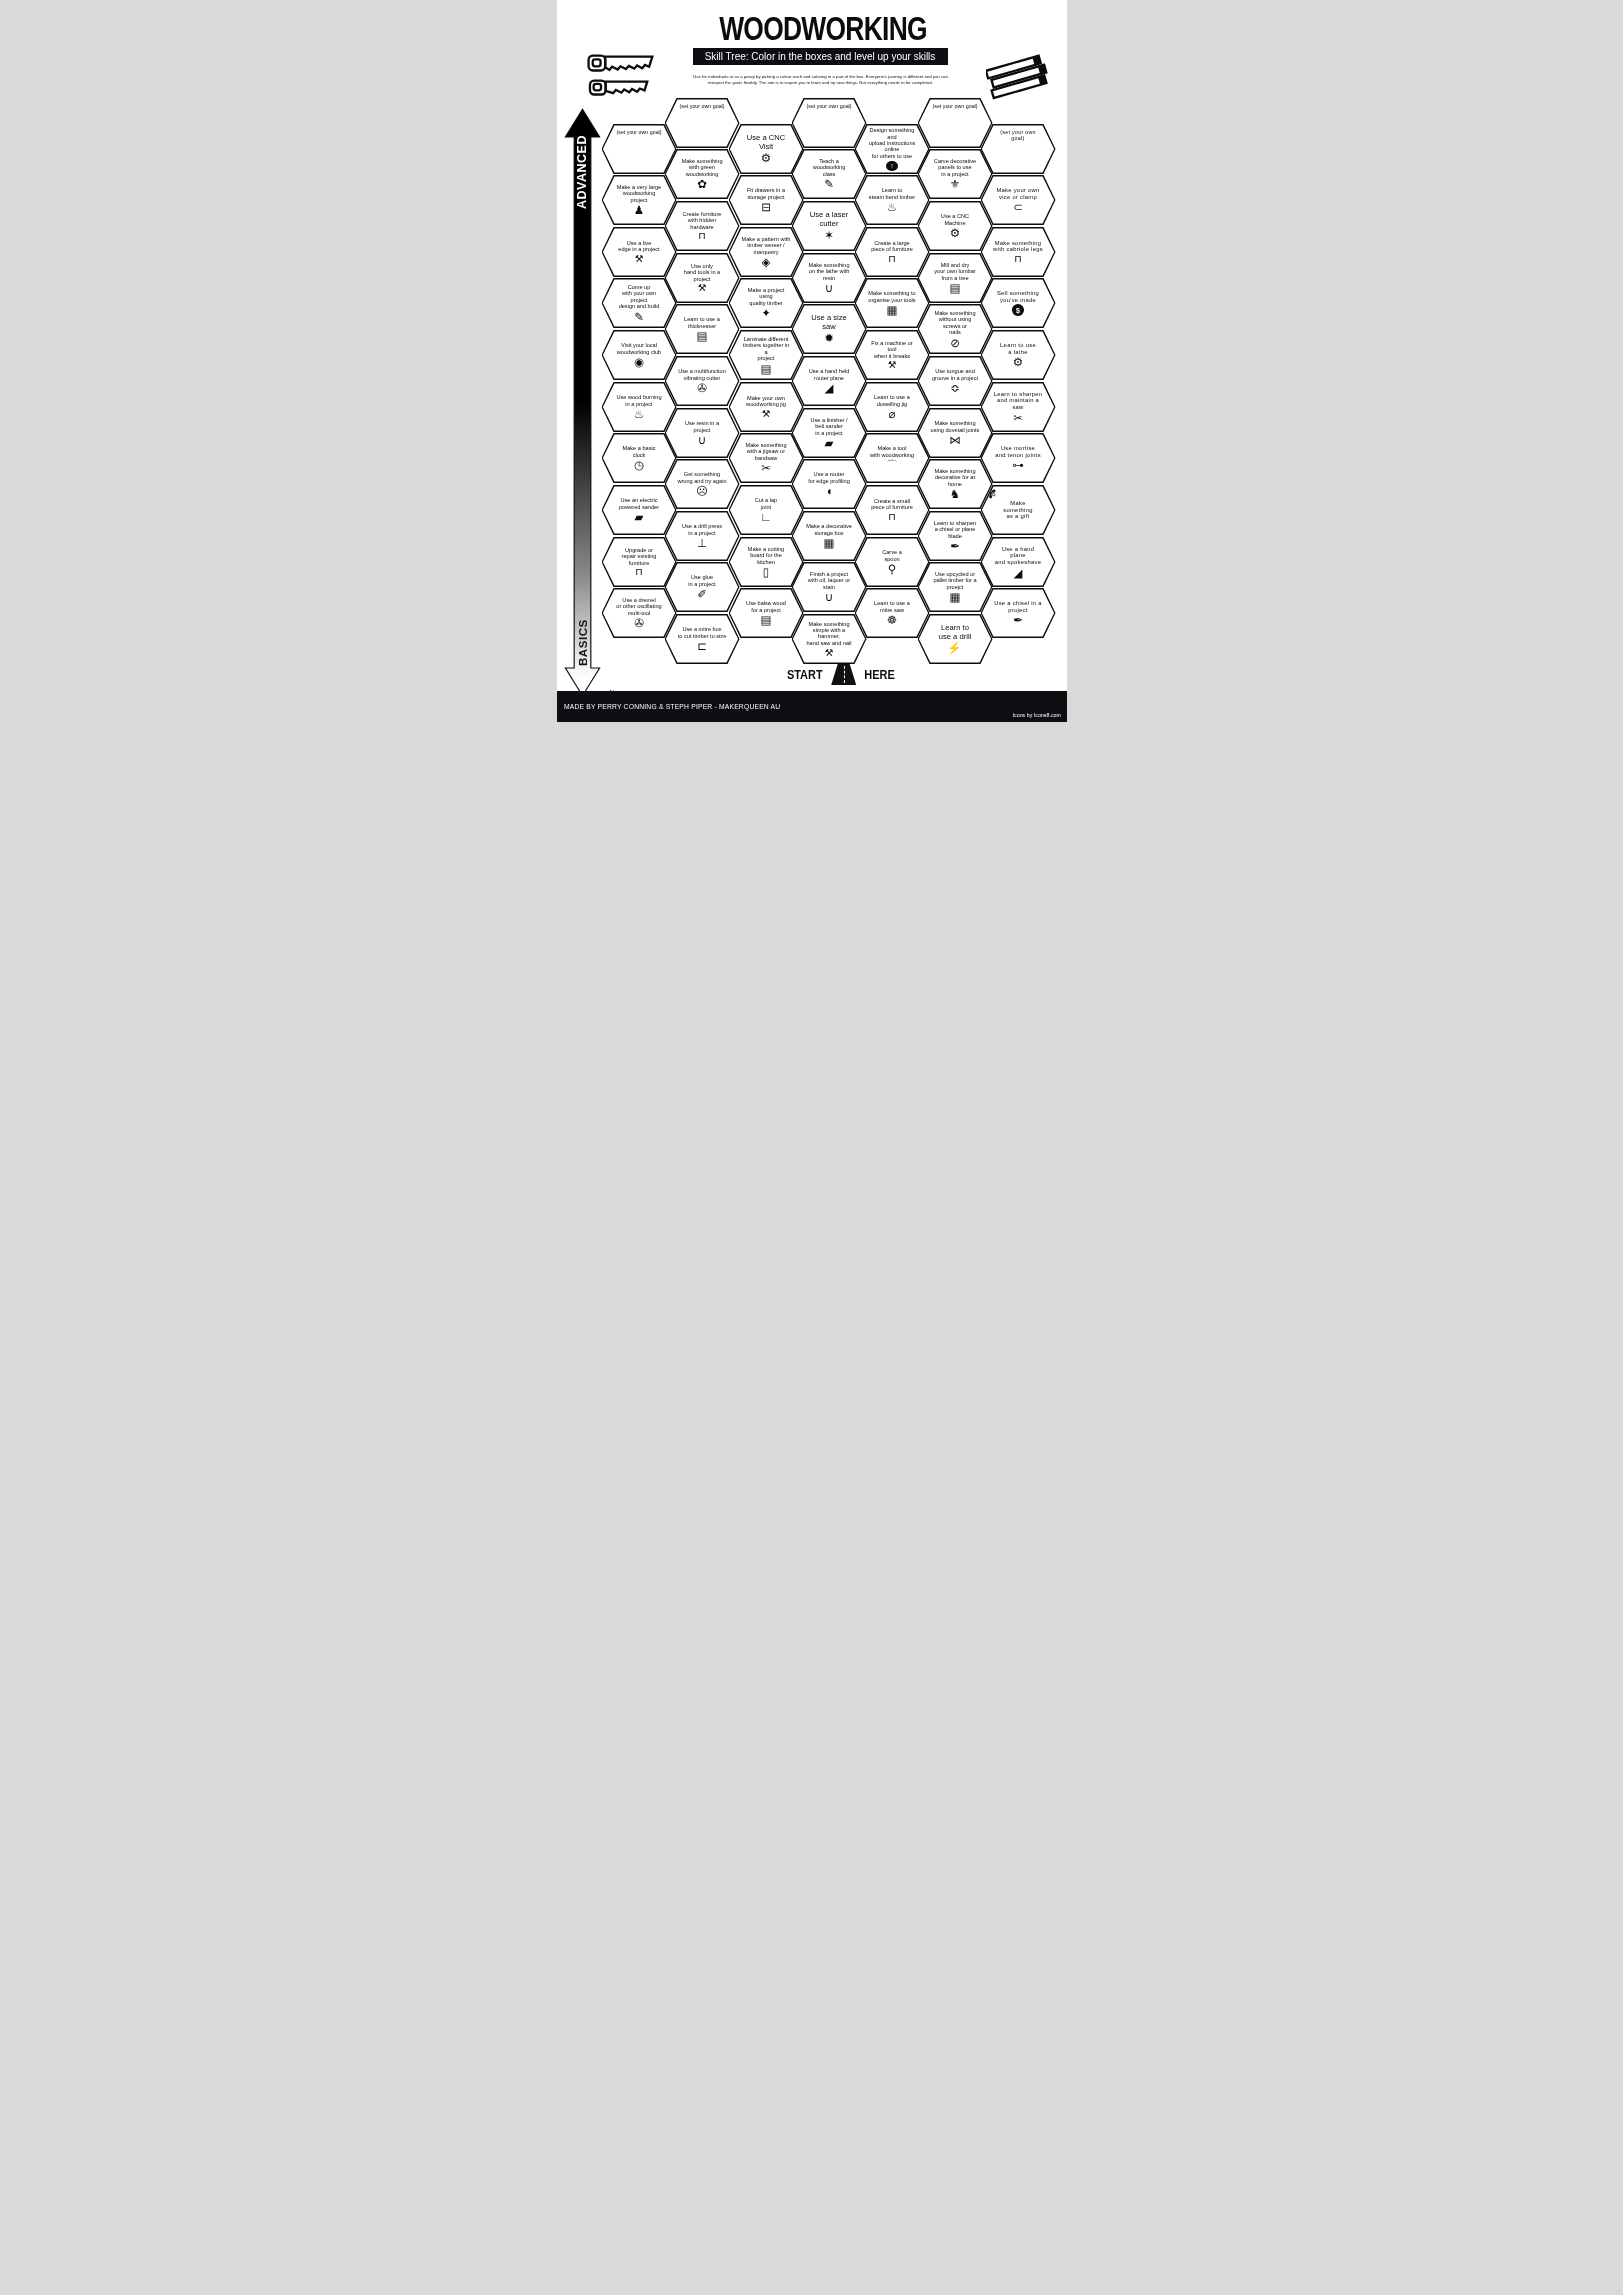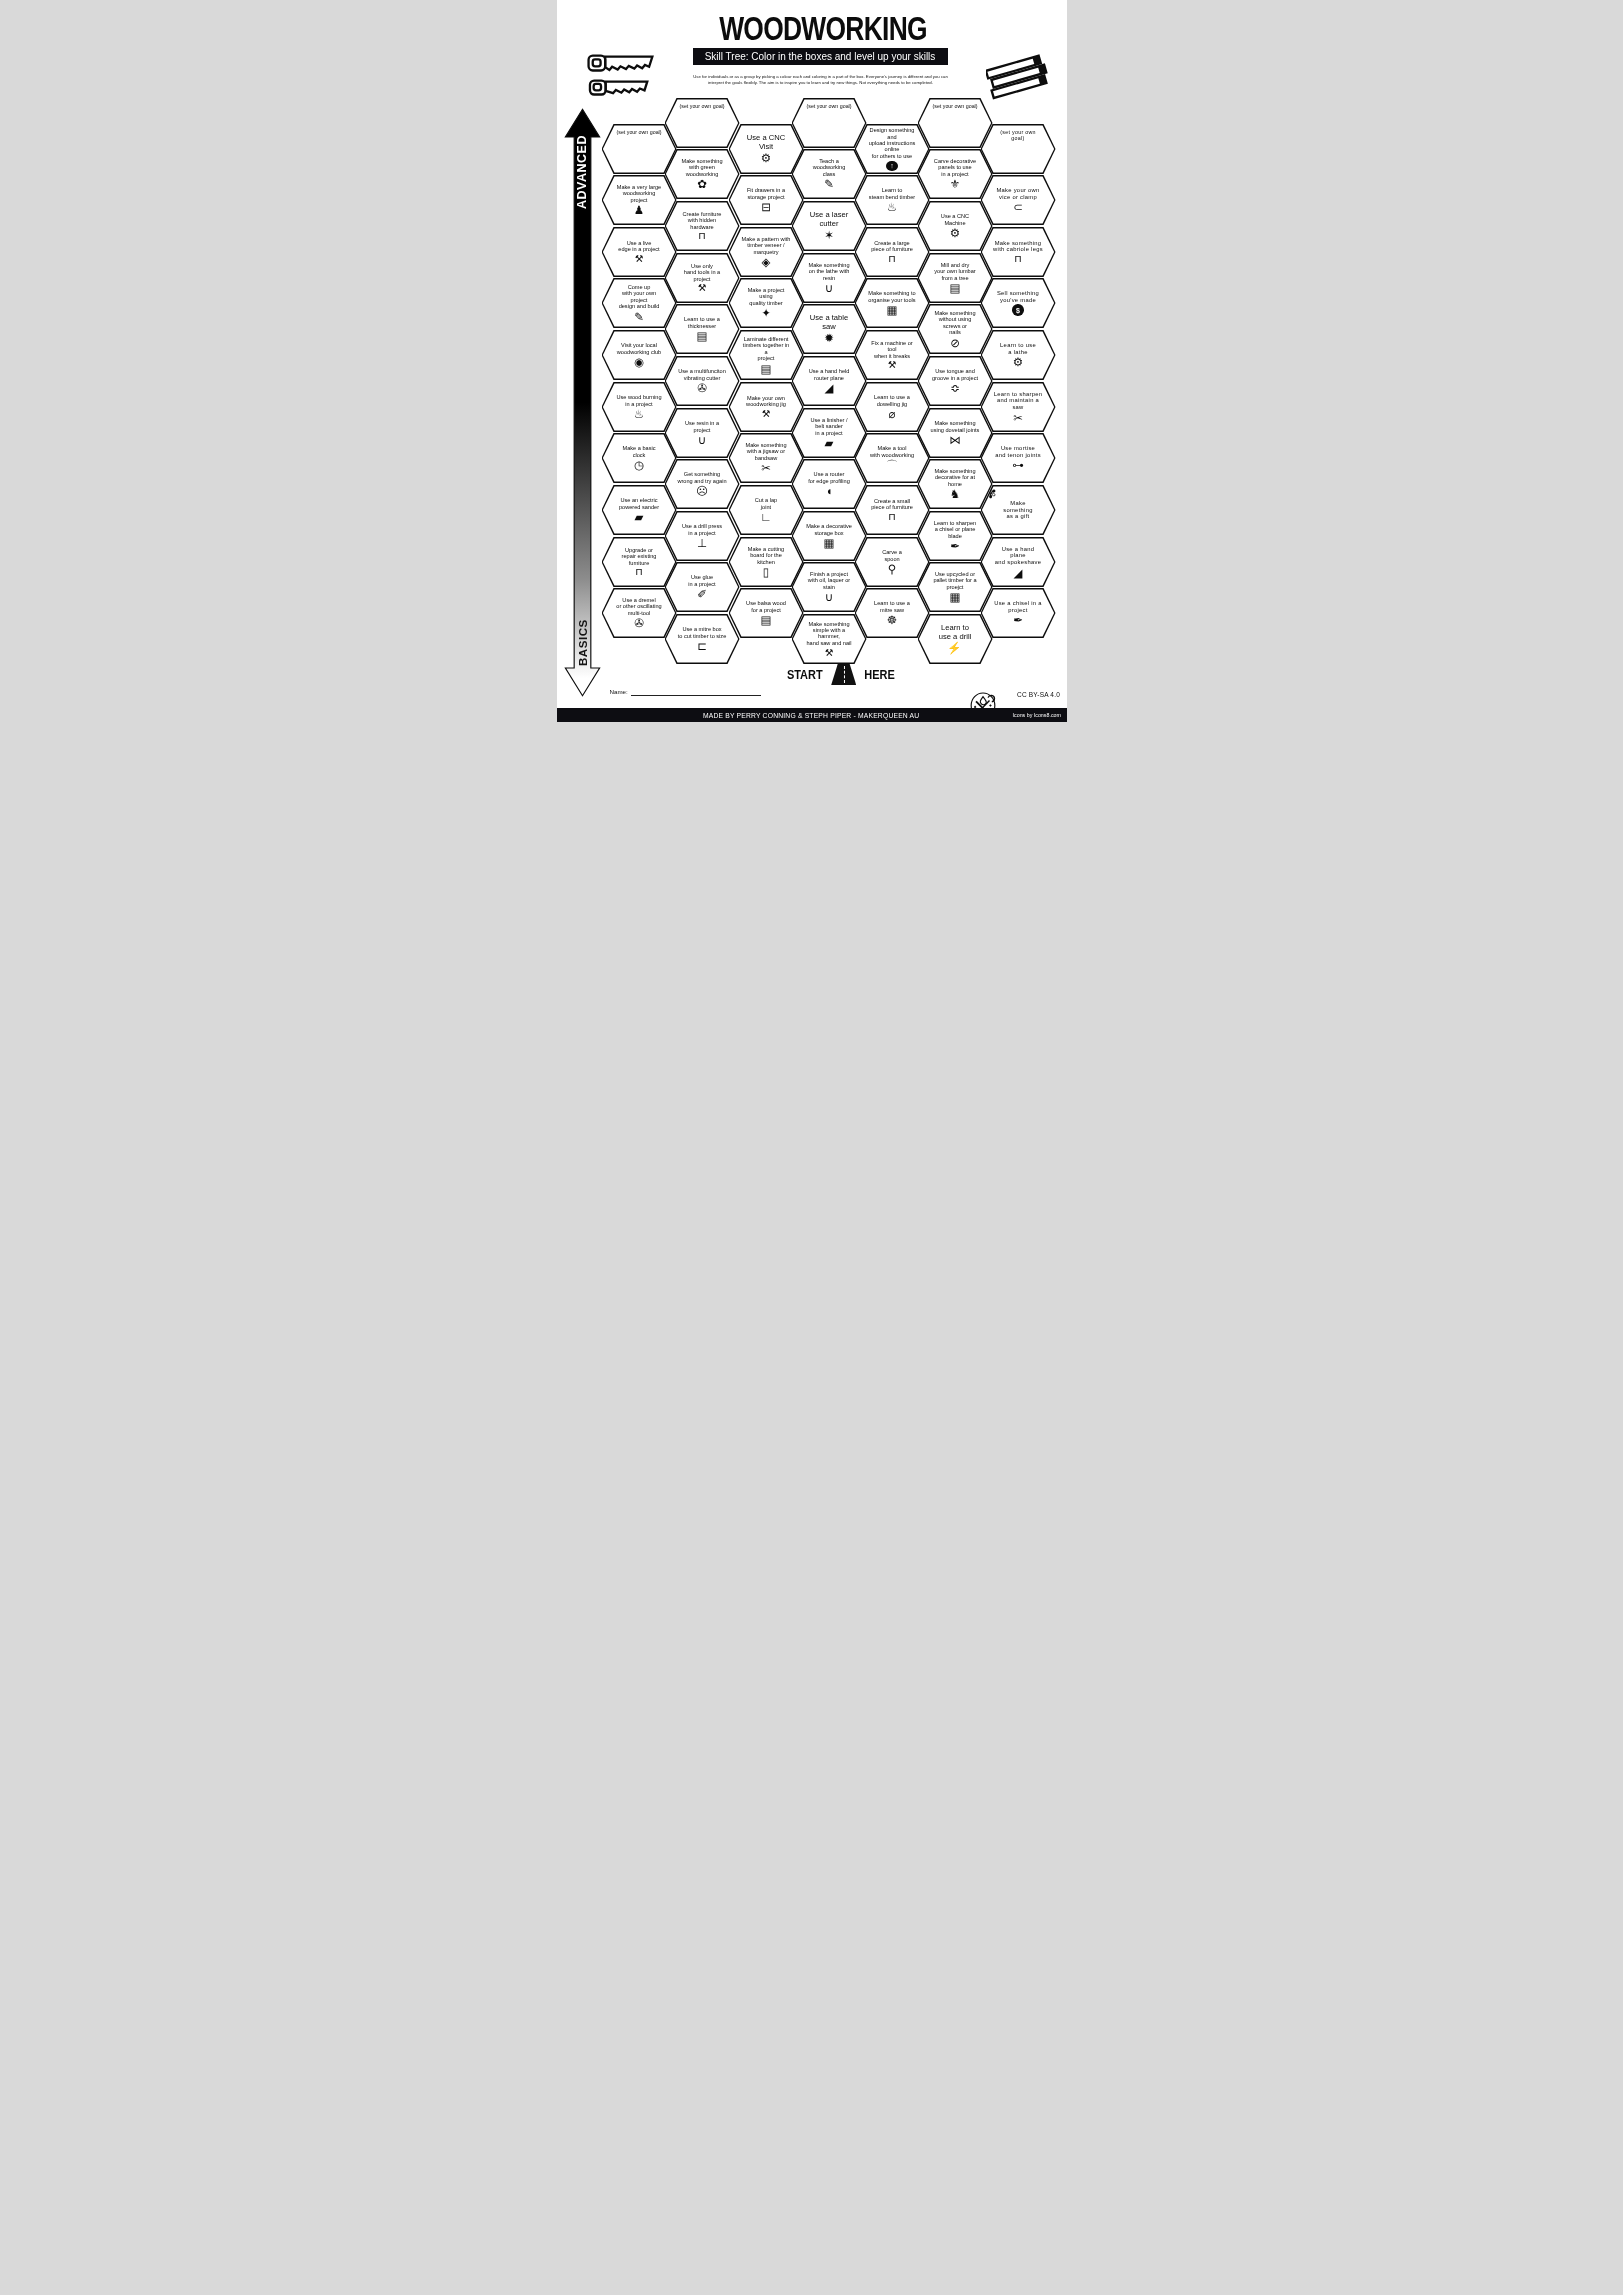--- a/index.html
+++ b/index.html
@@ -41,22 +41,22 @@
   
   .start-row{position:absolute;left:284px;top:664px;transform:translateX(-50%);
     display:flex;align-items:center;gap:5.1px;}
   .start-word{font-size:13.4px;font-weight:bold;transform:scaleX(.82);letter-spacing:0px;white-space:nowrap;}
   .road{position:relative;width:25px;height:21px;background:#111;
     clip-path:polygon(26% 0,74% 0,100% 100%,0 100%);}
   .road::after{content:"";position:absolute;left:50%;top:1.9px;bottom:1.9px;border-left:1.4px dashed #fff;}
   
   .name-label{position:absolute;left:53px;top:688px;font-size:6.2px;}
   .name-line{position:absolute;left:74px;top:695px;width:130px;border-bottom:0.7px solid #222;}
-  .footer-bar{position:absolute;left:0;bottom:0;width:100%;height:14px;background:#0d0d12;
-    display:flex;align-items:center;justify-content:center;}
+  .footer-bar{position:absolute;left:0;bottom:0;width:100%;height:31px;background:#0d0d12;
+    display:flex;align-items:center;}
   .credit{color:#fff;font-size:7.2px;letter-spacing:0.2px;transform:scaleX(.94);white-space:nowrap;}
   .icons8{position:absolute;right:5.6px;bottom:4.2px;color:#fff;font-size:5.3px;}
   .license{position:absolute;right:6.5px;top:691px;font-size:6.5px;letter-spacing:0.2px;}
   .maker-badge{position:absolute;left:413px;top:692px;}
 </style>
 </head>
 <body>
 
 <div class="poster">
 
@@ -347,21 +347,21 @@
       </div>
       <div class="hex c4" style="left: 235px; top: 253px;">
         <div class="hex-in">
           <div class="hx-label">Make something
 on the lathe with resin</div>
           <div class="hx-icon">∪</div>
         </div>
       </div>
       <div class="hex c4 lg" style="left: 235px; top: 304px;">
         <div class="hex-in">
-          <div class="hx-label">Use a table saw</div>
+          <div class="hx-label">Use a size saw</div>
           <div class="hx-icon">✹</div>
         </div>
       </div>
       <div class="hex c4" style="left: 235px; top: 356px;">
         <div class="hex-in">
           <div class="hx-label">Use a hand held
 router plane</div>
           <div class="hx-icon">◢</div>
         </div>
       </div>

